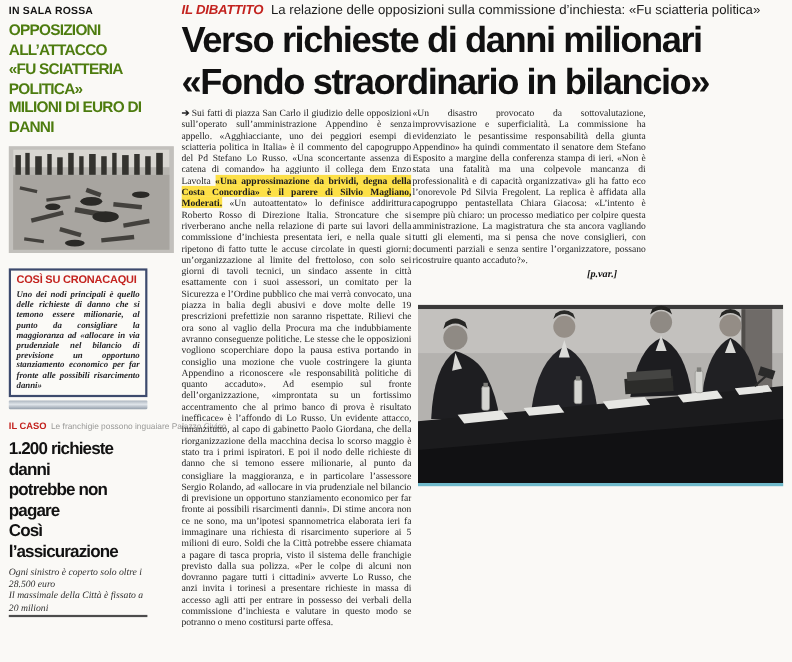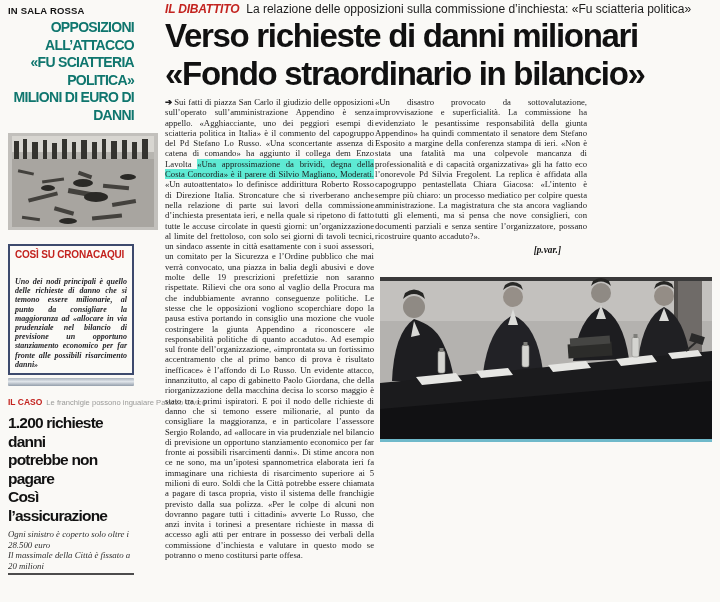--- a/index.html
+++ b/index.html
@@ -4,45 +4,45 @@
 <style>
   html,body{margin:0;padding:0;}
   body{
     width:720px;height:602px;position:relative;overflow:hidden;
     background:#faf9f6;color:#1d1d1d;
     font-family:"Liberation Serif", serif;
   }
   
   .sidebar{position:absolute;left:8px;top:5px;width:126px;}
   .sb-kicker{font:700 9.5px "Liberation Sans",sans-serif;color:#141414;letter-spacing:.2px;}
-  .sb-head{font:700 14px/17.5px "Liberation Sans",sans-serif;letter-spacing:-.7px;color:#0f766e;margin-top:3px;text-align:right;}
+  .sb-head{font:700 14px/17.5px "Liberation Sans",sans-serif;letter-spacing:-.7px;color:#4d7c0f;margin-top:3px;}
   .sb-photo{margin-top:9px;width:150px;height:97px;background:#c9c7c3;padding:0;line-height:0;}
   .sb-photo svg{width:150px;height:97px;}
   .sb-box{margin-top:14px;border:2px solid #3d4a6d;padding:3px 5px 4px;background:#fbfaf7;}
   .sb-box-title{font:700 10px "Liberation Sans",sans-serif;color:#c3231f;letter-spacing:-.2px;}
-  .sb-box-text{font:italic 700 8px/9.2px "Liberation Serif",serif;color:#26262a;text-align:justify;margin-top:17px;}
+  .sb-box-text{font:italic 700 8px/9.2px "Liberation Serif",serif;color:#26262a;text-align:justify;margin-top:3px;}
   .sb-divider{height:8px;margin-top:3px;background:linear-gradient(180deg,#aab3bd 0%,#e0e5ea 45%,#939eab 100%);border-radius:1px;}
   .case-row{margin-top:5px;white-space:nowrap;}
   .case-label{font:700 8.5px "Liberation Sans",sans-serif;color:#c3231f;}
   .case-kicker{font:400 7.6px "Liberation Sans",sans-serif;color:#9a9a98;}
   .case-head{font:700 15.5px/18.5px "Liberation Sans",sans-serif;letter-spacing:-.8px;color:#121212;margin-top:5px;}
   .case-sub{font:italic 400 8.8px/10.5px "Liberation Serif",serif;color:#2e2e2e;margin-top:4px;
             border-bottom:2.5px solid #4c4c4c;padding-bottom:2px;}
   .case-sub div{}
   
   .main{position:absolute;left:165px;top:2px;width:549px;}
   .m-kickrow{font:400 12px "Liberation Sans",sans-serif;color:#1c1c1c;white-space:nowrap;}
   .m-label{font-style:italic;font-weight:700;color:#c3231f;margin-right:7px;letter-spacing:-.2px;}
   .m-head{font:700 33px/37.5px "Liberation Sans",sans-serif;letter-spacing:-1.3px;color:#111;margin-top:1px;}
   .m-cols{position:absolute;left:0;top:95px;width:549px;}
   .bodytext{font:400 8.7px/10.3px "Liberation Serif",serif;text-align:justify;color:#1c1c1e;}
   .col1{position:absolute;left:0;top:0;width:209px;height:512px;overflow:hidden;}
   .col2{position:absolute;left:210px;top:0;width:212px;}
   .arrow{font-family:"Liberation Sans",sans-serif;font-weight:700;margin-right:2px;}
-  .hl{background:#5eead4;}
+  .hl{background:#fde047;font-weight:bold;}
   .byline{text-align:right;font:italic 700 9.3px "Liberation Serif",serif;padding-right:26px;margin-top:4px;color:#111;}
   .m-photo{position:absolute;left:215px;top:275px;width:332px;height:162px;line-height:0;
            border-bottom:3px solid #6fb9ca;}
   .m-photo svg{width:332px;height:162px;}
 </style>
 </head>
 <body>
 
 <div class="sidebar">
   <div class="sb-kicker">IN SALA ROSSA</div>

